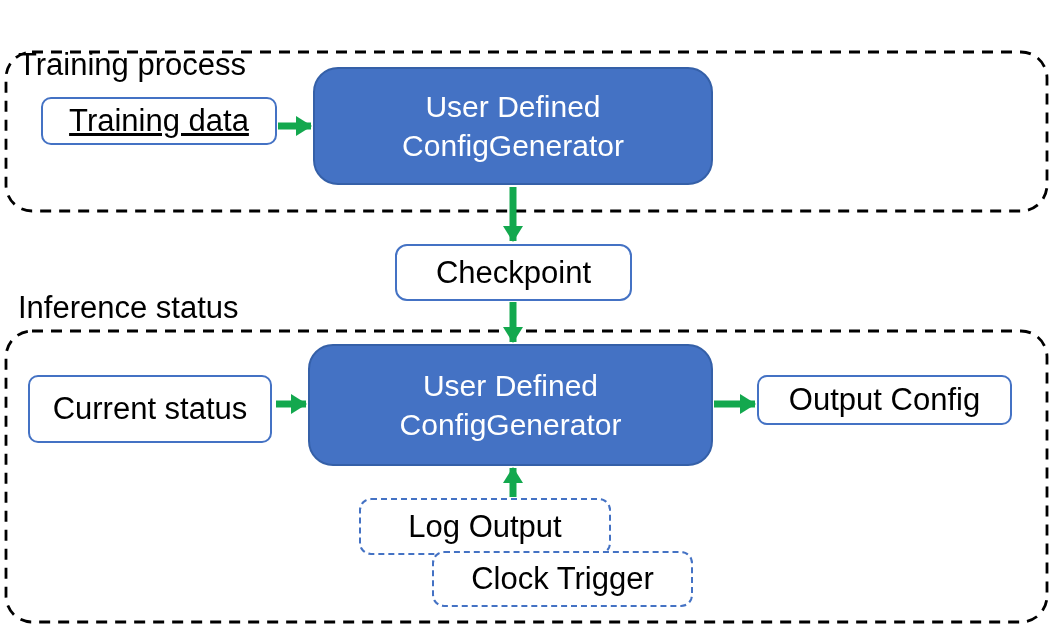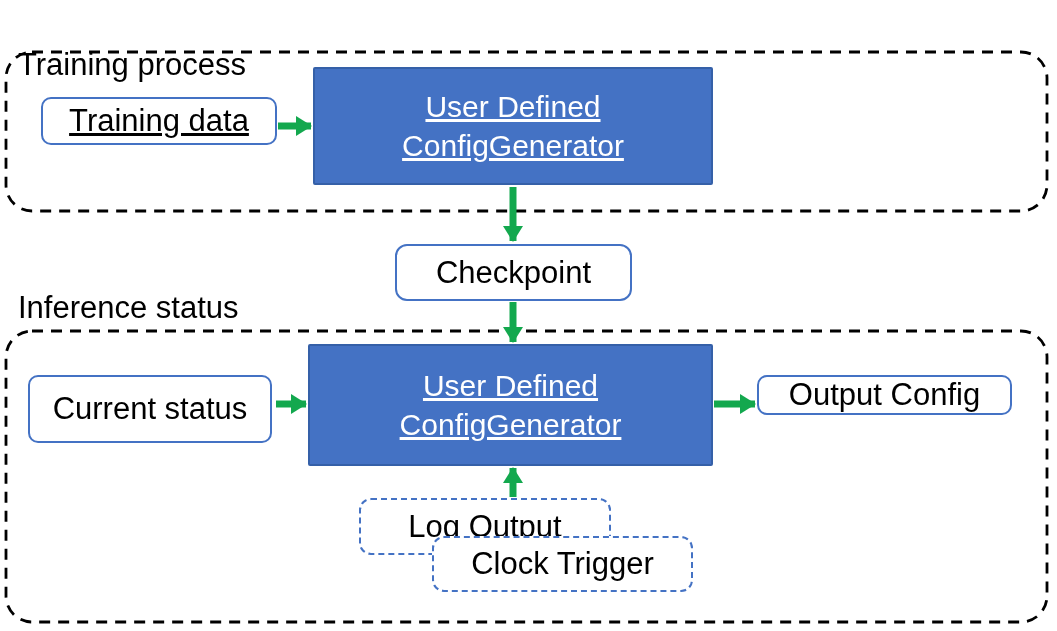--- a/index.html
+++ b/index.html
@@ -53,26 +53,25 @@
     border-radius: 10px;
     font-size: 31px;
     color: var(--text-dark, #000);
     white-space: nowrap;
     z-index: 2;
     box-sizing: border-box;
   }
   .generator {
     background: var(--generator-fill, #4472C4);
     border: 2.5px solid var(--generator-border, #3560A8);
-    border-radius: 2px;
+    border-radius: 25px;
     color: var(--text-light, #FFF);
     font-size: 30px;
     line-height: 39px;
     flex-direction: column;
-    text-decoration: underline;
   }
   .trigger {
     border: 2px dashed var(--trigger-border, #4472C4);
     border-radius: 12px;
   }
   .z3 { z-index: 3; }
   .z4 { z-index: 4; }
 </style>
 </head>
 <body>
@@ -110,19 +109,19 @@
 
   <div class="section-label" style="left:18px; top:289px;">Inference status</div>
 
   <div class="node" style="left:28px; top:375px; width:244px; height:68px;">Current status</div>
 
   <div class="node generator" style="left:308px; top:344px; width:405px; height:122px;">
     <span>User Defined</span>
     <span>ConfigGenerator</span>
   </div>
 
-  <div class="node" style="left:757px; top:375px; width:255px; height:40px;">Output Config</div>
+  <div class="node" style="left:757px; top:375px; width:255px; height:50px;">Output Config</div>
 
   <div class="node trigger z3" style="left:359px; top:498px; width:252px; height:57px;">Log Output</div>
 
-  <div class="node trigger z4" style="left:432px; top:536px; width:261px; height:56px;">Clock Trigger</div>
+  <div class="node trigger z4" style="left:432px; top:551px; width:261px; height:56px;">Clock Trigger</div>
 
 </div>
 
 </body></html>

